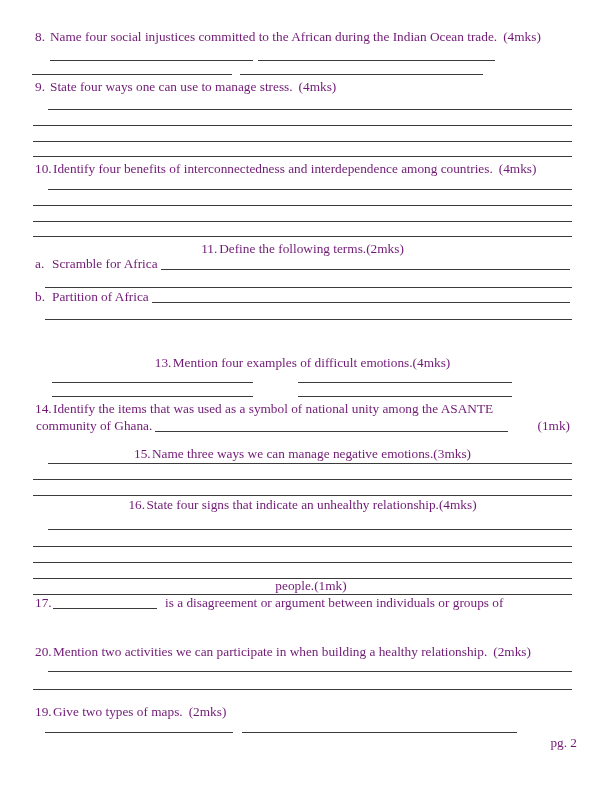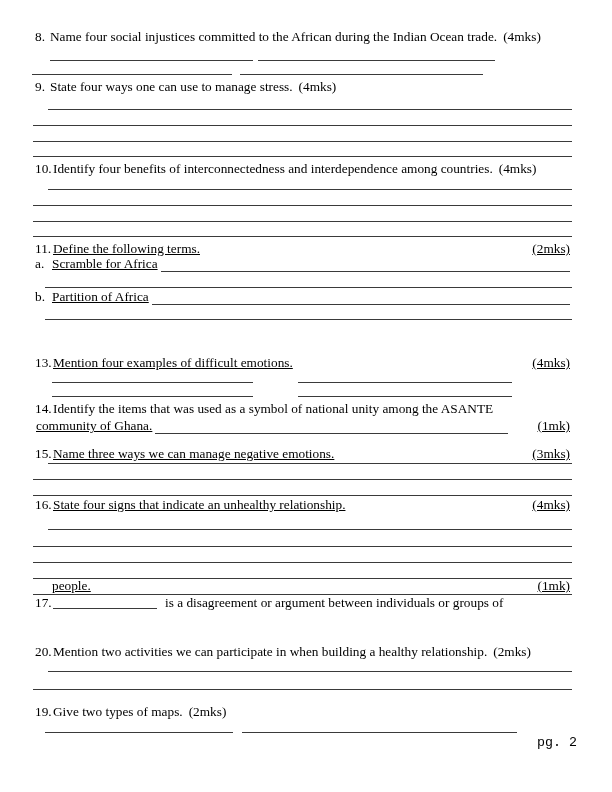--- a/index.html
+++ b/index.html
@@ -2,41 +2,41 @@
 <html><head>
 <meta charset="utf-8">
 <style>
   html,body{margin:0;padding:0;background:#ffffff;}
   .page{
     position:relative;
     width:612px;height:792px;
     background:#ffffff;
     font-family:"Liberation Serif","DejaVu Serif",serif;
     font-size:13.3px;
-    color:#000000;
+    color:#701a75;
     overflow:hidden;
   }
   .row{position:absolute;left:35px;right:42px;line-height:16px;white-space:nowrap;}
-  .row-flex{display:flex;justify-content:space-between;align-items:flex-start;text-decoration:underline;}
+  .row-flex{display:flex;justify-content:center;align-items:flex-start;}
   .num{display:inline-block;}
   .n1{width:15px;}
   .n2{width:18px;}
   .ns{width:17px;}
   .marks{white-space:nowrap;}
   .imarks{margin-left:6px;}
   .lead{white-space:nowrap;}
   
   .rl{position:absolute;height:0;border-top:1.3px solid #3a3a3a;}
   
   .blank{display:inline-block;height:12px;border-bottom:1.3px solid #3a3a3a;vertical-align:-2px;}
   
-  .fillrow{display:flex;align-items:flex-end;text-decoration:underline;}
+  .fillrow{display:flex;align-items:flex-start;}
   .fill{flex:1;height:13px;border-bottom:1.3px solid #3a3a3a;margin-left:3px;}
   .fill-gap{margin-right:30px;}
-  .footer{position:absolute;right:35px;top:735px;line-height:16px;font-family:Liberation Mono, monospace;}
+  .footer{position:absolute;right:35px;top:735px;line-height:16px;}
 </style>
 </head>
 <body>
 
 <div class="page">
 
   <div class="row" style="top:29px">
     <span class="num n1">8.</span><span>Name four social injustices committed to the African during the Indian Ocean trade.</span><span class="imarks">(4mks)</span>
   </div>
   <div class="rl" style="left:50px;top:60px;width:203px"></div>

